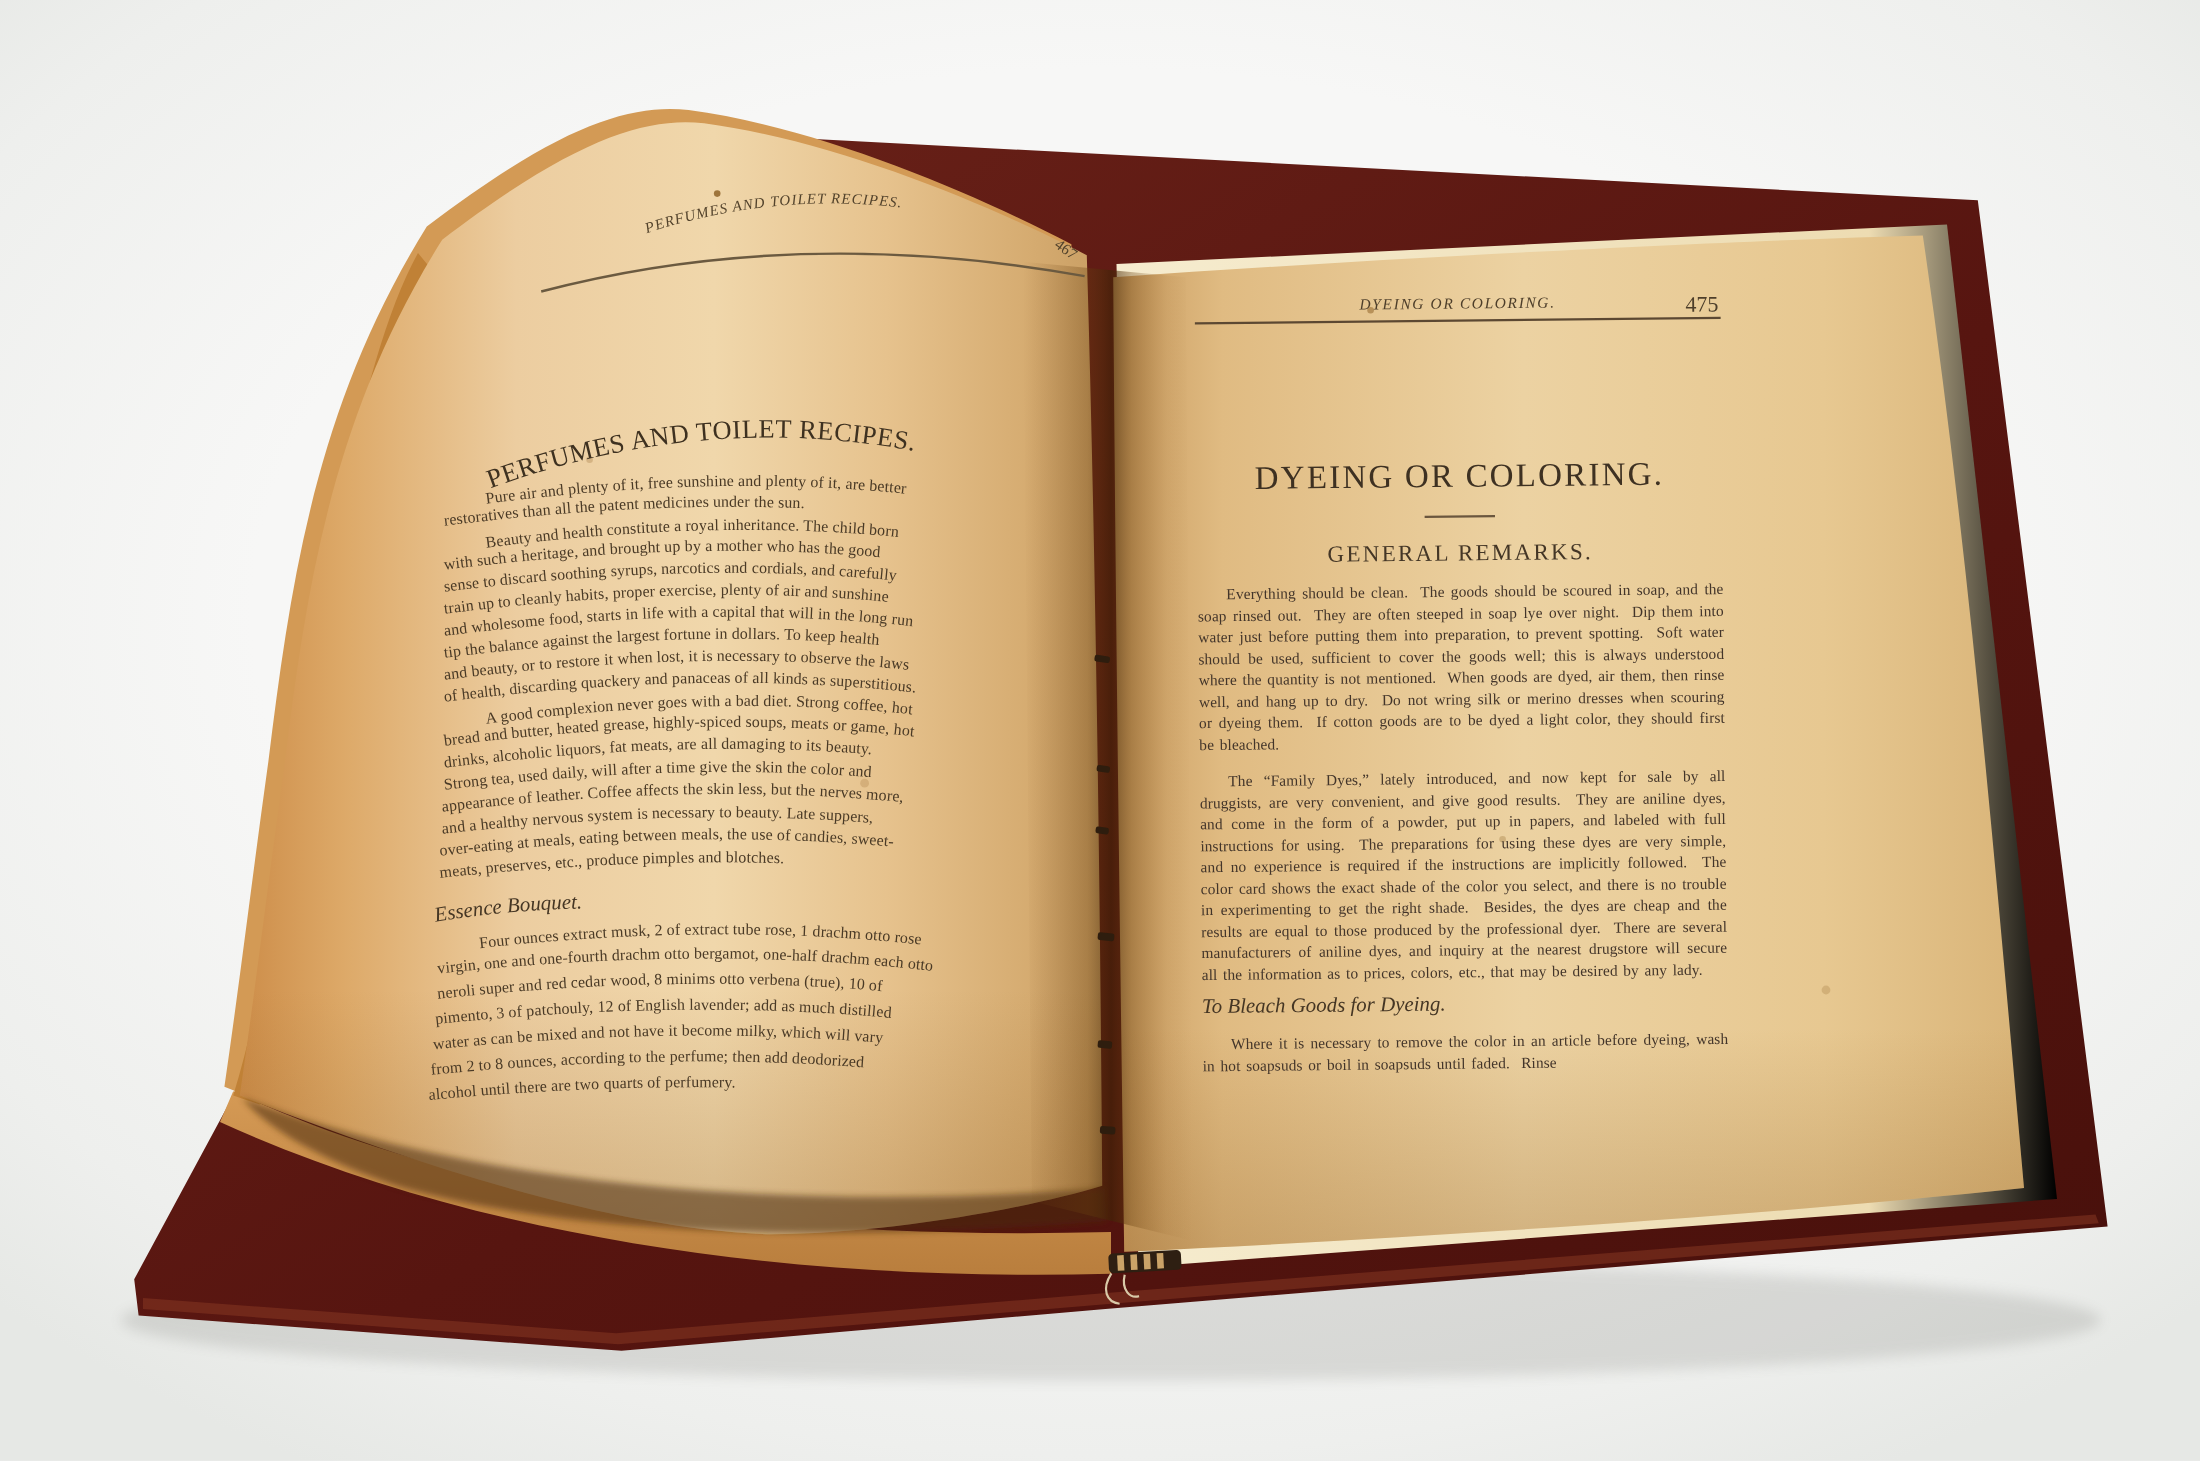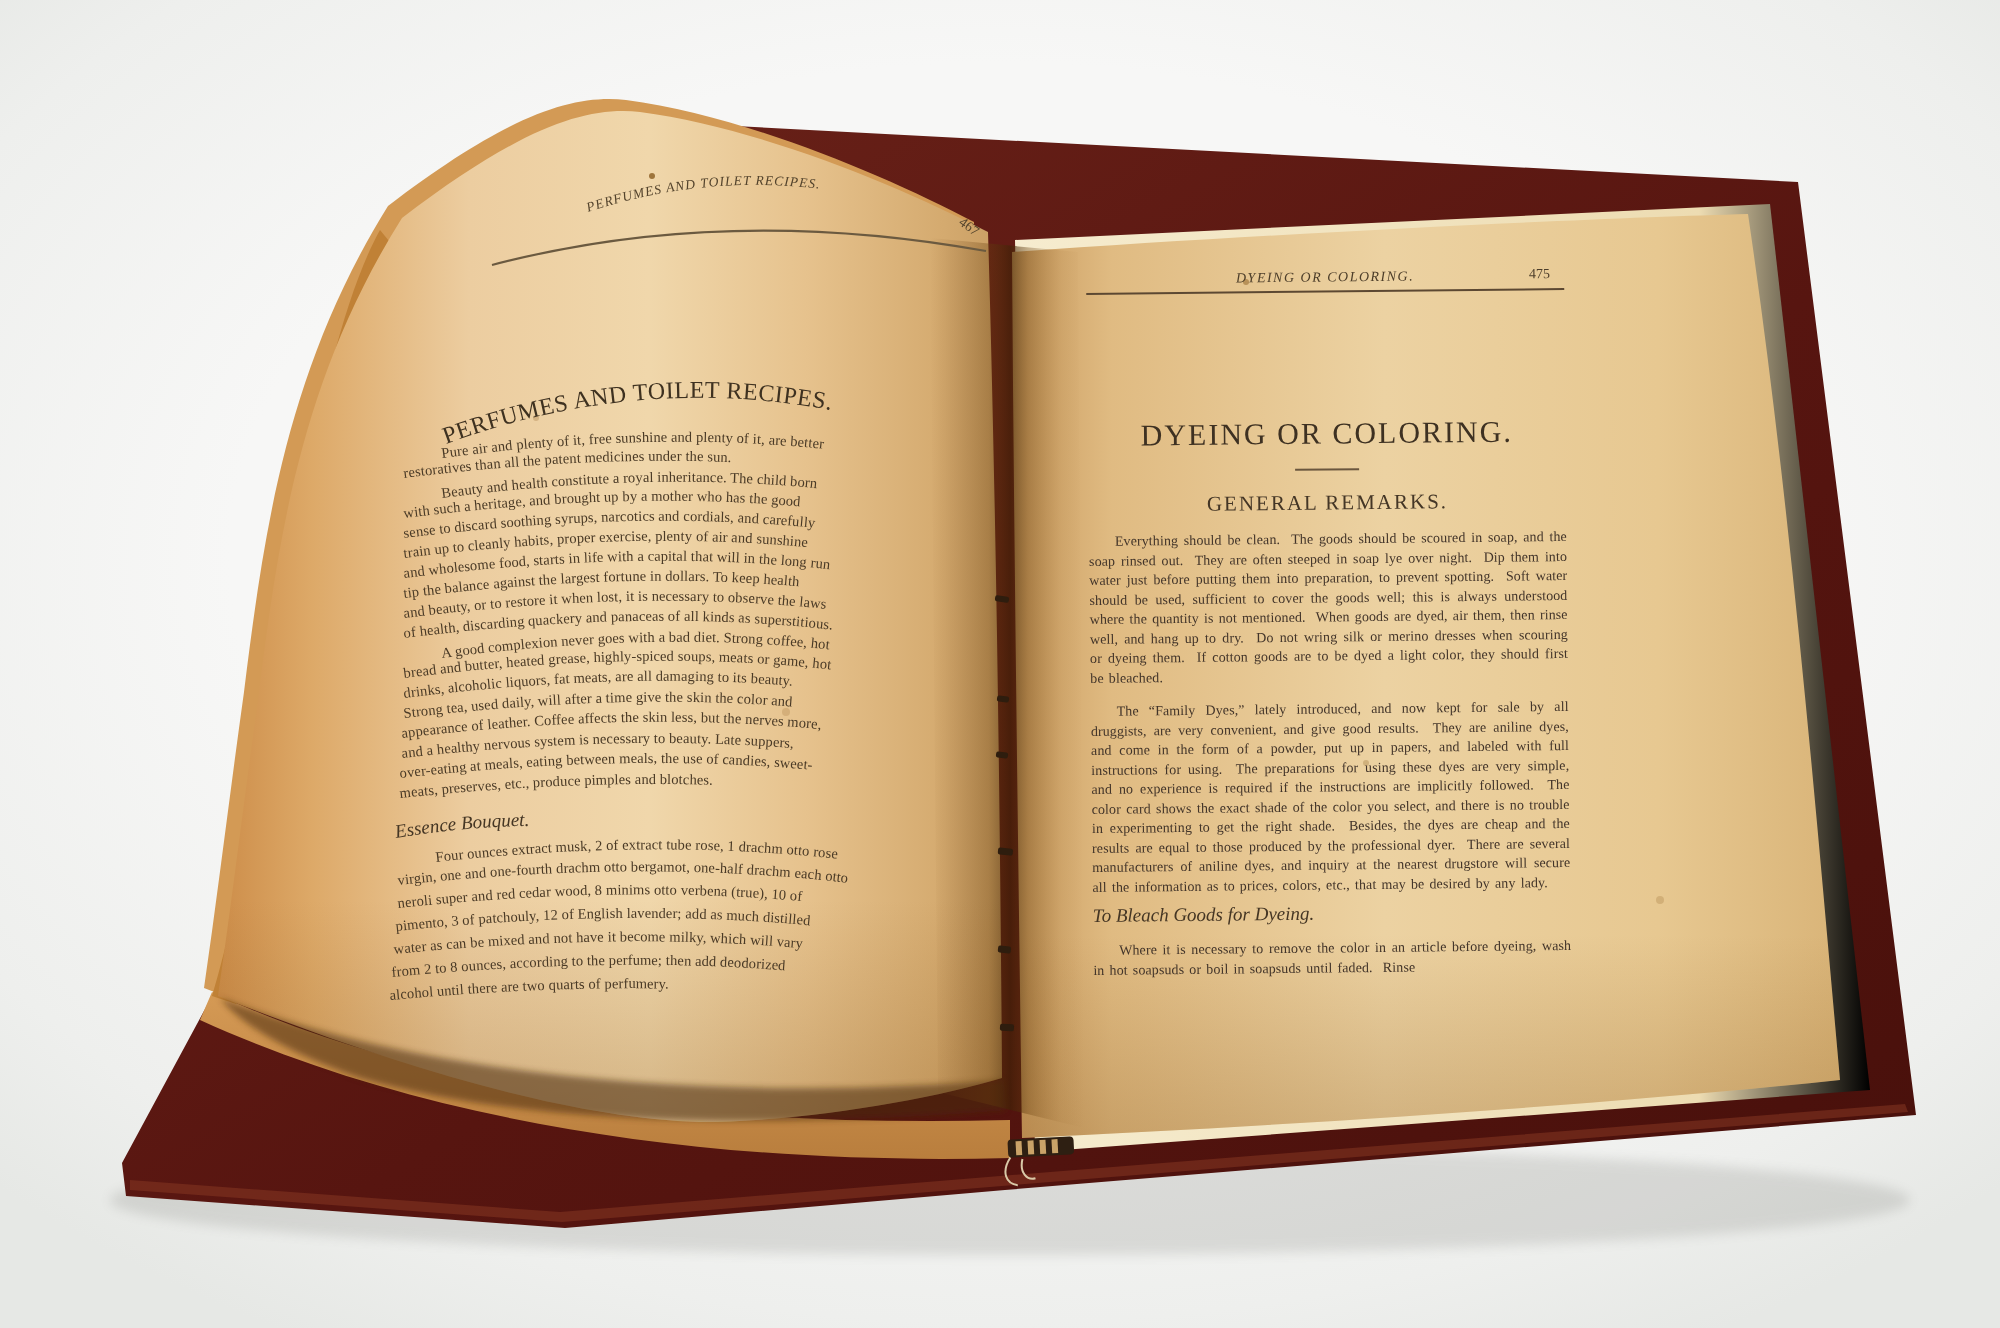--- a/index.html
+++ b/index.html
@@ -18,21 +18,21 @@
   .lp-heading{font-style:italic;font-size:19px;fill:#453624;}
 
   
   .right-text{
     position:absolute;left:1086px;top:270px;width:478px;
     transform:rotate(-0.6deg);transform-origin:0 0;
     color:#43352a;
   }
   .rp-headrow{position:relative;text-align:center;padding-bottom:5px;border-bottom:2px solid #5c4832;}
   .rp-runhead{font-style:italic;font-size:14px;letter-spacing:1.5px;color:#4d3e2a;}
-  .rp-pagenum{position:absolute;right:14px;top:1px;font-size:14px;color:#4d3e2a;}
+  .rp-pagenum{position:absolute;right:2px;top:1px;font-size:20px;color:#4d3e2a;}
   .rp-title{margin-top:124px;text-align:center;font-size:30px;letter-spacing:2px;color:#3e3122;}
   .rp-divider{width:64px;height:2px;background:#6a563e;margin:18px auto 0;}
   .rp-subhead{margin-top:20px;text-align:center;font-size:21px;letter-spacing:2px;color:#443626;}
   .rp-body{
     margin:14px 0 0;font-size:14px;line-height:19.5px;text-align:justify;
     text-indent:26px;letter-spacing:.1px;word-spacing:1.5px;white-space:pre-wrap;
   }
   .rp-heading2{margin-top:8px;font-style:italic;font-size:19px;color:#453624;}
 </style>
 </head>

